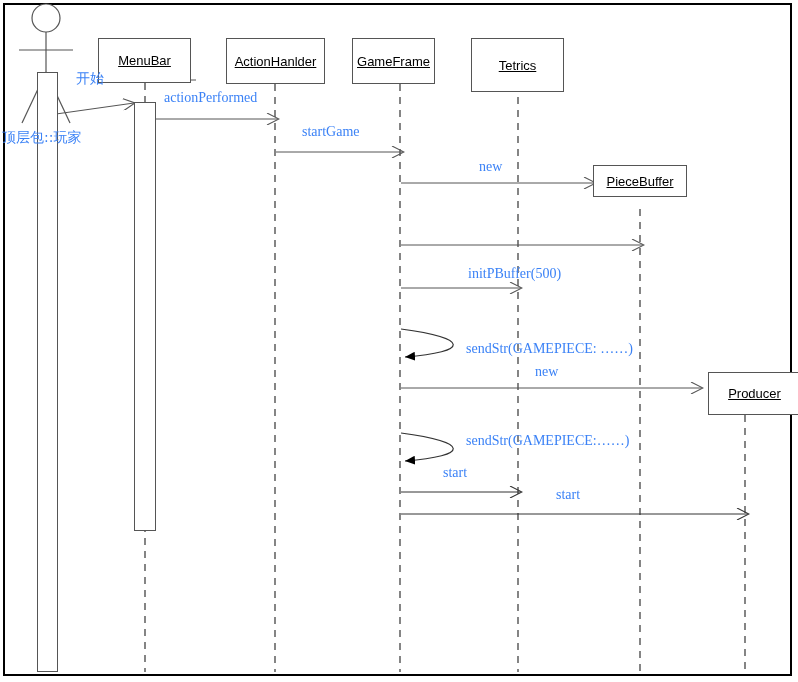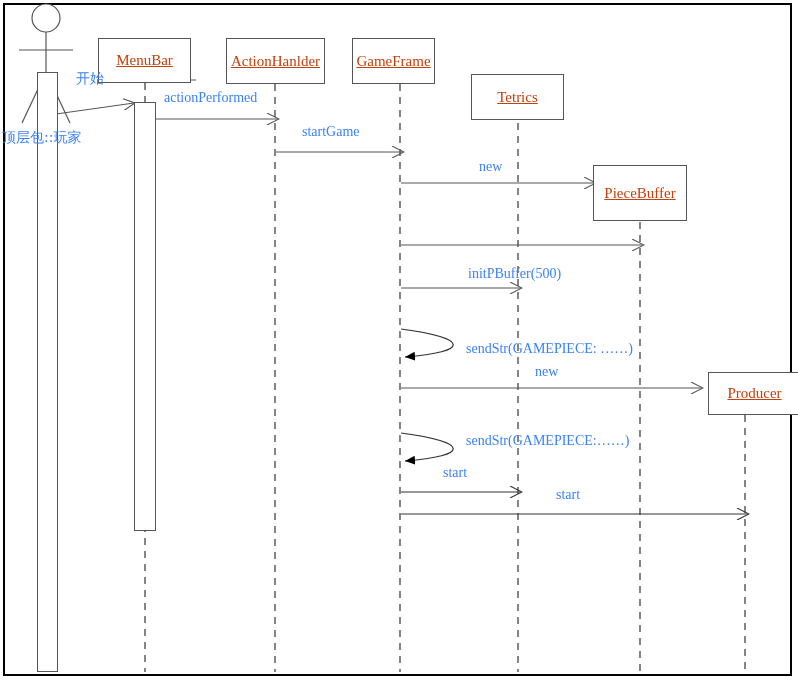--- a/index.html
+++ b/index.html
@@ -46,23 +46,23 @@
   .obj-box {
     position: absolute;
     border: 1px solid #555555;
     background: #ffffff;
     box-sizing: border-box;
     display: flex;
     align-items: center;
     justify-content: center;
   }
   .obj-name {
-    font-family: Liberation Serif, serif;
-    font-size: 15px;
-    color: #c2410c;
+    font-family: Liberation Sans, sans-serif;
+    font-size: 13px;
+    color: #000000;
     text-decoration: underline;
     white-space: nowrap;
   }
   .activation {
     position: absolute;
     border: 1px solid #555555;
     background: #ffffff;
     box-sizing: border-box;
   }
 </style>
@@ -137,25 +137,25 @@
   </div>
 
   <div class="obj-box" style="left:226px; top:38px; width:99px; height:46px;">
     <span class="obj-name">ActionHanlder</span>
   </div>
 
   <div class="obj-box" style="left:352px; top:38px; width:83px; height:46px;">
     <span class="obj-name">GameFrame</span>
   </div>
 
-  <div class="obj-box" style="left:471px; top:38px; width:93px; height:46px;margin-top:36px;">
+  <div class="obj-box" style="left:471px; top:38px; width:93px; height:54px;">
     <span class="obj-name">Tetrics</span>
   </div>
 
-  <div class="obj-box" style="left:593px; top:165px; width:94px; height:56px;">
+  <div class="obj-box" style="left:593px; top:165px; width:94px; height:32px;">
     <span class="obj-name">PieceBuffer</span>
   </div>
 
   <div class="obj-box" style="left:700px; top:372px; width:93px; height:43px;margin-left:8px;">
     <span class="obj-name">Producer</span>
   </div>
 
   <div class="lbl lbl-cjk" style="left:2px; top:130px;">顶层包::玩家</div>
 
   <div class="lbl lbl-cjk" style="left:76px; top:71px;">开始</div>

